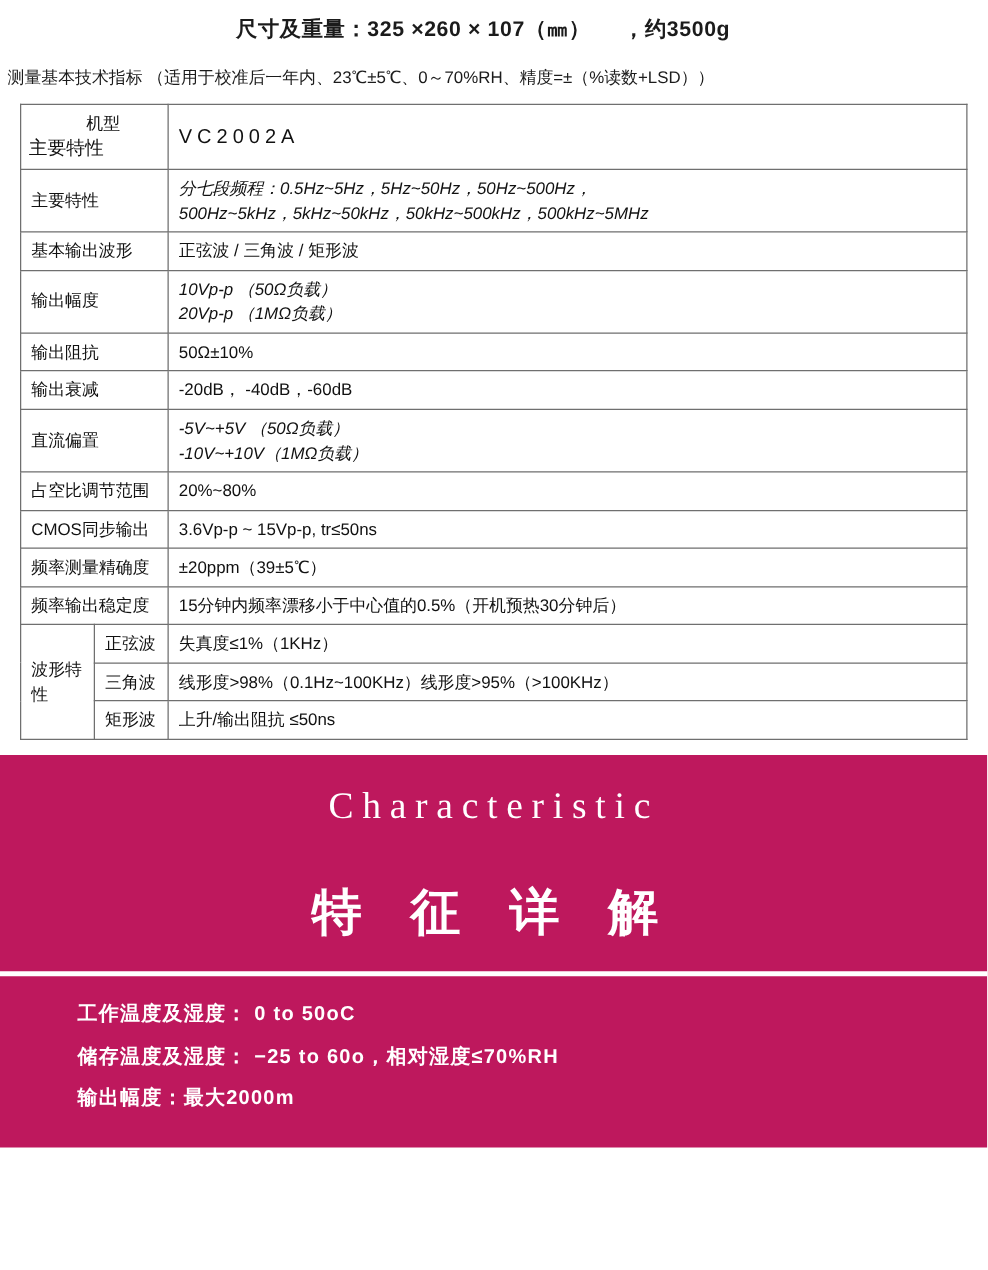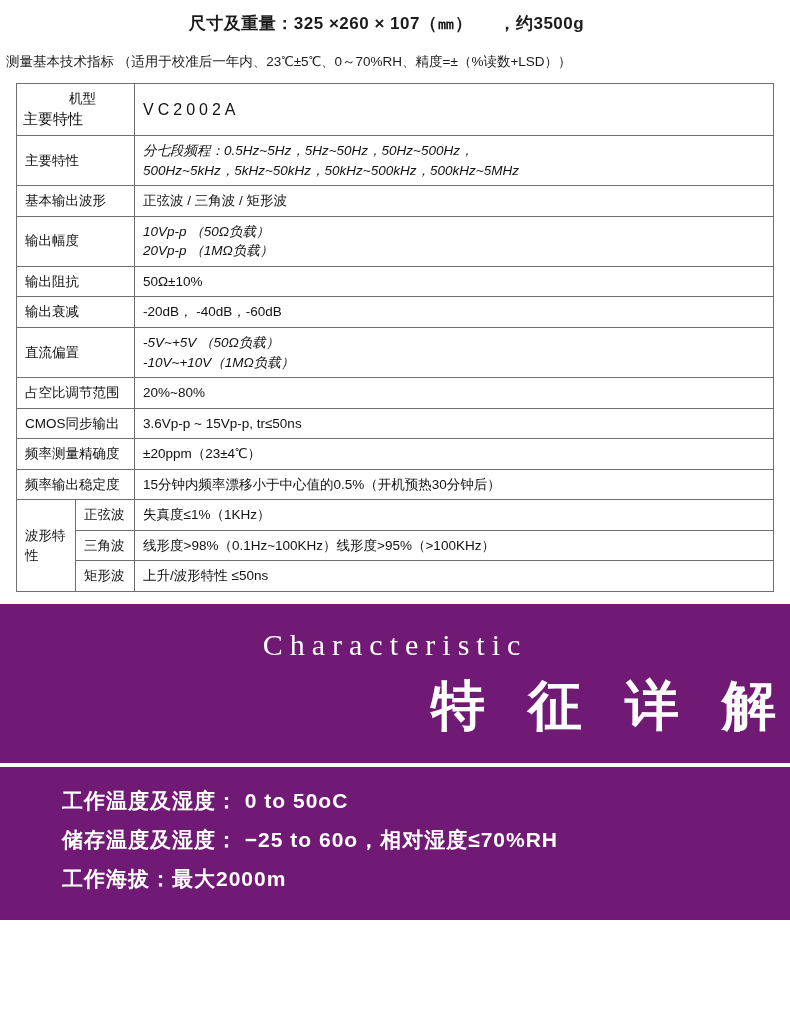--- a/index.html
+++ b/index.html
@@ -72,49 +72,50 @@
   .model-cell {
     text-align: left;
     font-size: 16px;
     letter-spacing: 4px;
     color: #111;
   }
   .two-line div { white-space: nowrap; font-style: italic; }
 
   
   .blue {
-    background: #701a75;
+    background: #be185d;
     margin-top: 12px;
     padding: 0 0 14px 0;
     color: #ffffff;
   }
   .blue-title-en {
     text-align: center;
     font-size: 30px;
     letter-spacing: 7px;
     padding: 24px 0 6px 0;
     font-family: "Liberation Serif", serif;
     color: #ffffff;
   }
   .blue-title-cn {
-    text-align: right;
-    font-size: 54px;
+    text-align: center;
+    font-size: 40px;
     font-weight: bold;
     letter-spacing: 14px;
     padding: 2px 0 20px 0;
     color: #ffffff;
+    margin-top: 32px;
   }
   .rule {
     height: 4px;
     background: #ffffff;
     width: 100%;
   }
   .blue-body {
     padding: 22px 0 0 0;
-    font-size: 21px;
+    font-size: 16px;
     font-weight: bold;
     line-height: 1.1;
   }
   .brow { padding: 0 0 16px 0; white-space: nowrap; }
   .brow.lv0 { padding-left: 62px; }
   .brow.lv1 { padding-left: 248px; }
   .mono-val {
     font-family: "Liberation Sans", sans-serif;
     letter-spacing: 1px;
   }
@@ -185,49 +186,49 @@
           <td>20%~80%</td>
         </tr>
 
         <tr>
           <td class="lbl" colspan="2">CMOS同步输出</td>
           <td>3.6Vp-p ~ 15Vp-p, tr≤50ns</td>
         </tr>
 
         <tr>
           <td class="lbl" colspan="2">频率测量精确度</td>
-          <td>±20ppm（23±4℃）</td>
+          <td>±20ppm（39±5℃）</td>
         </tr>
 
         <tr>
           <td class="lbl" colspan="2">频率输出稳定度</td>
           <td>15分钟内频率漂移小于中心值的0.5%（开机预热30分钟后）</td>
         </tr>
 
         <tr>
           <td class="lbl" rowspan="3">波形特性</td>
           <td class="sub">正弦波</td>
           <td>失真度≤1%（1KHz）</td>
         </tr>
         <tr>
           <td class="sub">三角波</td>
           <td>线形度&gt;98%（0.1Hz~100KHz）线形度&gt;95%（&gt;100KHz）</td>
         </tr>
         <tr>
           <td class="sub">矩形波</td>
-          <td>上升/波形特性 ≤50ns</td>
+          <td>上升/输出阻抗 ≤50ns</td>
         </tr>
       </tbody>
     </table>
   </div>
 
   <div class="blue">
     <div class="blue-title-en">Characteristic</div>
     <div class="blue-title-cn">特 征 详 解</div>
     <div class="rule"></div>
     <div class="blue-body">
       <div class="brow lv0 mono-val">工作温度及湿度： 0 to 50oC</div>
       <div class="brow lv0 mono-val">储存温度及湿度： −25 to 60o，相对湿度≤70%RH</div>
-      <div class="brow lv0 mono-val">工作海拔：最大2000m</div>
+      <div class="brow lv0 mono-val">输出幅度：最大2000m</div>
     </div>
   </div>
 
 </div>
 
 </body></html>

